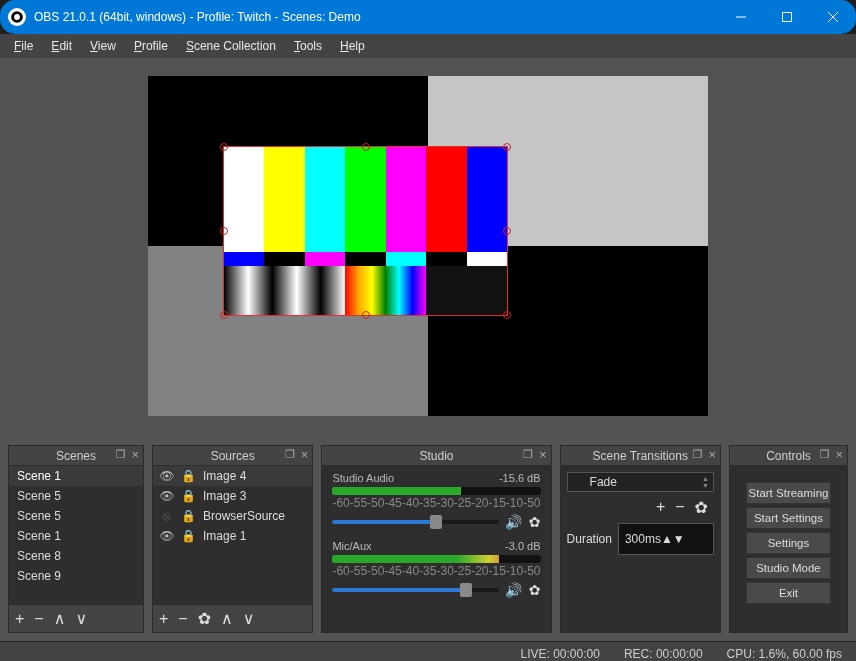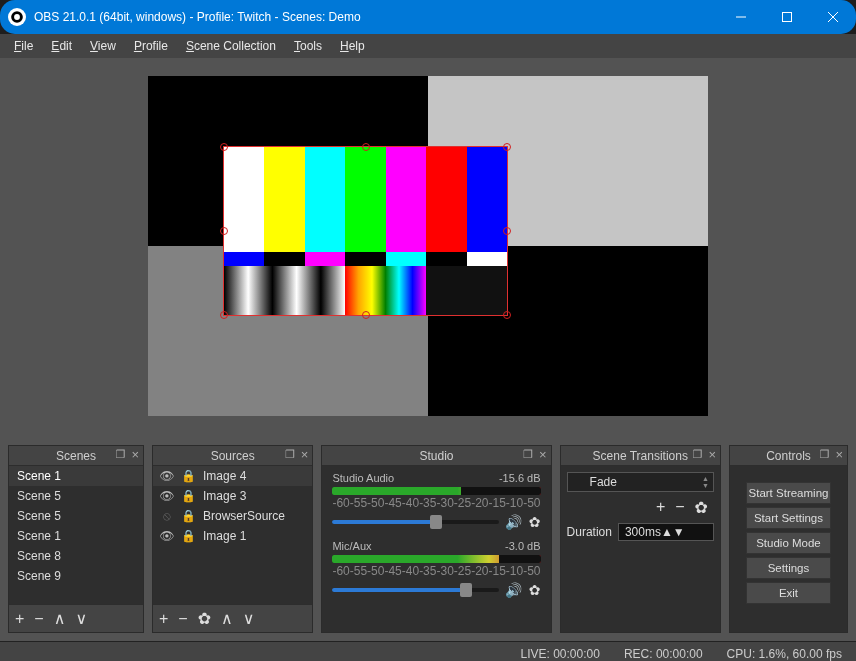--- a/index.html
+++ b/index.html
@@ -74,21 +74,21 @@
   .slider .track { position:absolute; top:0; bottom:0; left:0; background:#2c7ad6; border-radius:2px; }
   .slider .thumb { position:absolute; top:50%; width:12px; height:14px; background:#888; border-radius:2px; transform:translate(-50%,-50%); }
 
   
   .transitions { width: 190px; }
   .trans-body { padding:6px; display:flex; flex-direction:column; gap:6px; }
   .select { background:#222; border:1px solid #555; height:20px; display:flex; align-items:center; padding:0 22px; position:relative; }
   .select .upd { position:absolute; right:4px; display:flex; flex-direction:column; font-size:7px; color:#888; line-height:7px; }
   .iconrow { display:flex; justify-content:flex-end; gap:10px; font-size:16px; color:#ddd; padding-right:6px;}
   .dur-row { display:flex; align-items:center; gap:6px; }
-  .dur-row .num { flex:1; background:#111; border:1px solid #555; height:18px; display:flex; align-items:center; padding:0 6px; position:relative; }
+  .dur-row .num { flex:1; background:#111; border:1px solid #555; height:32px; display:flex; align-items:center; padding:0 6px; position:relative; }
 
   
   .controls { width: 140px; }
   .ctrl-body { padding:16px; display:flex; flex-direction:column; gap:3px; }
   .btn { background:#4a4a4a; border:1px solid #333; height:22px; display:flex; align-items:center; justify-content:center; font-size:11.5px; }
 
   
   .statusbar { height:24px; background:#444444; display:flex; align-items:center; justify-content:flex-end; gap:24px; padding:0 14px; font-size:12px; color:#ccc; border-top:1px solid #222;}
   .ftr-icon { font-size:16px; color:#ddd; line-height:1; }
   .small-icon { font-size:11px; color:#aaa; }
@@ -363,22 +363,22 @@
       <div class="panel-header">
         <span>Controls</span>
         <span class="hbtns">
             <span class="small-icon">❐</span>
             <span class="small-icon x">×</span>
           </span>
       </div>
       <div class="panel-body ctrl-body">
         <div class="btn">Start Streaming</div>
         <div class="btn">Start Settings</div>
+        <div class="btn">Settings</div>
         <div class="btn">Studio Mode</div>
-        <div class="btn">Settings</div>
         <div class="btn">Exit</div>
       </div>
     </div>
   </div>
 </div>
 
 <div class="statusbar">
   <span>LIVE: 00:00:00</span>
   <span>REC: 00:00:00</span>
   <span>CPU: 1.6%, 60.00 fps</span>

